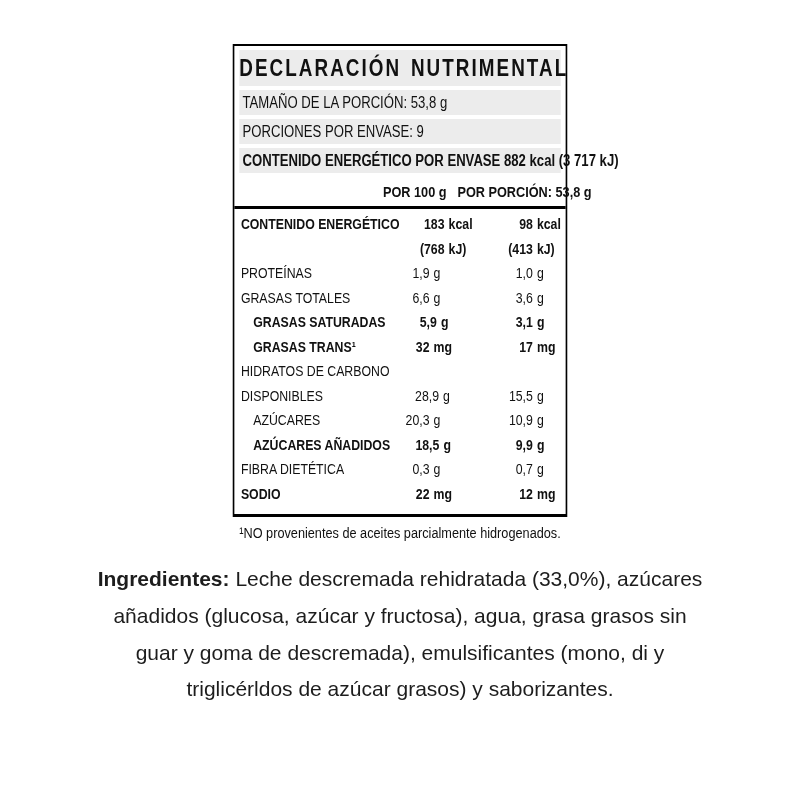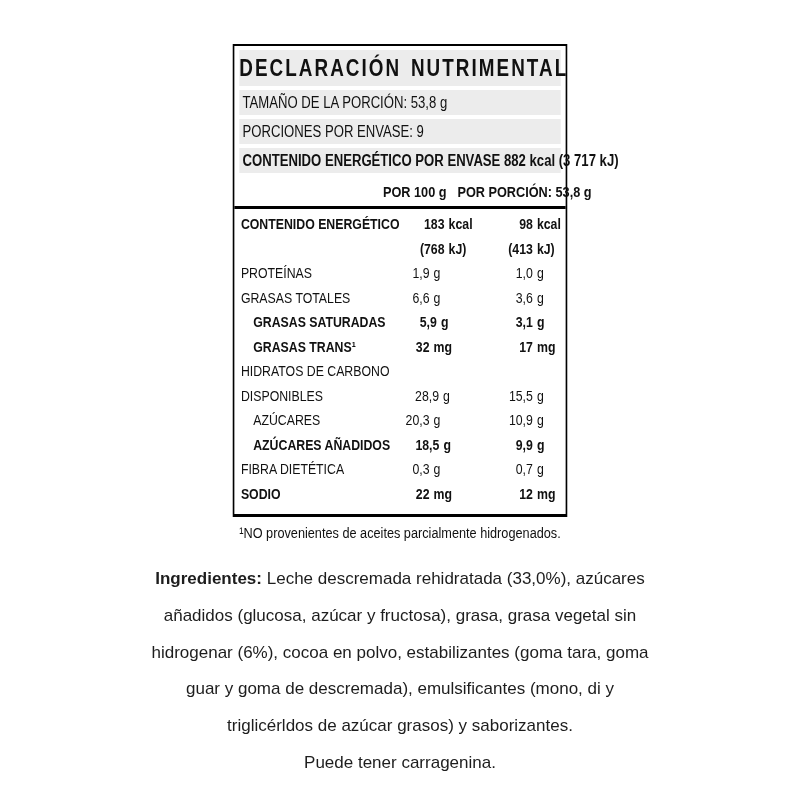--- a/index.html
+++ b/index.html
@@ -56,21 +56,21 @@
   .vline { display:flex; }
   .vline .num { flex:1; text-align:right; white-space:nowrap; }
   .vline .unit { width:34px; padding-left:5px; text-align:left; white-space:nowrap; }
 
   .footnote { text-align:center; font-size:15.5px; line-height:19px; margin-top:6px; white-space:nowrap; }
 
   
   .ingredients {
     position:absolute; top:561px; left:0; right:0;
     text-align:center;
-    font-size:17px; line-height:36.8px;
+    font-size:21px; line-height:36.8px;
     color:#1d1d1d;
   }
   .ingredients .line { white-space:nowrap; }
 </style>
 </head>
 <body>
 
 <div class="label-wrap">
   <div class="cond">
     <div class="nbox">
@@ -263,18 +263,16 @@
 
       </div>
     </div>
 
     <div class="footnote">¹NO provenientes de aceites parcialmente hidrogenados.</div>
   </div>
 </div>
 
 <div class="ingredients">
   <div class="line"><span class="b">Ingredientes:</span> <span>Leche descremada rehidratada (33,0%), azúcares</span></div>
-  <div class="line">añadidos (glucosa, azúcar y fructosa), grasa, grasa vegetal sin</div>
-  <div class="line">hidrogenar (6%), cocoa en polvo, estabilizantes (goma tara, goma</div>
+  <div class="line">añadidos (glucosa, azúcar y fructosa), agua, grasa grasos sin</div>
   <div class="line">guar y goma de descremada), emulsificantes (mono, di y</div>
   <div class="line">triglicérldos de azúcar grasos) y saborizantes.</div>
-  <div class="line">Puede tener carragenina.</div>
 </div>
 
 </body></html>

